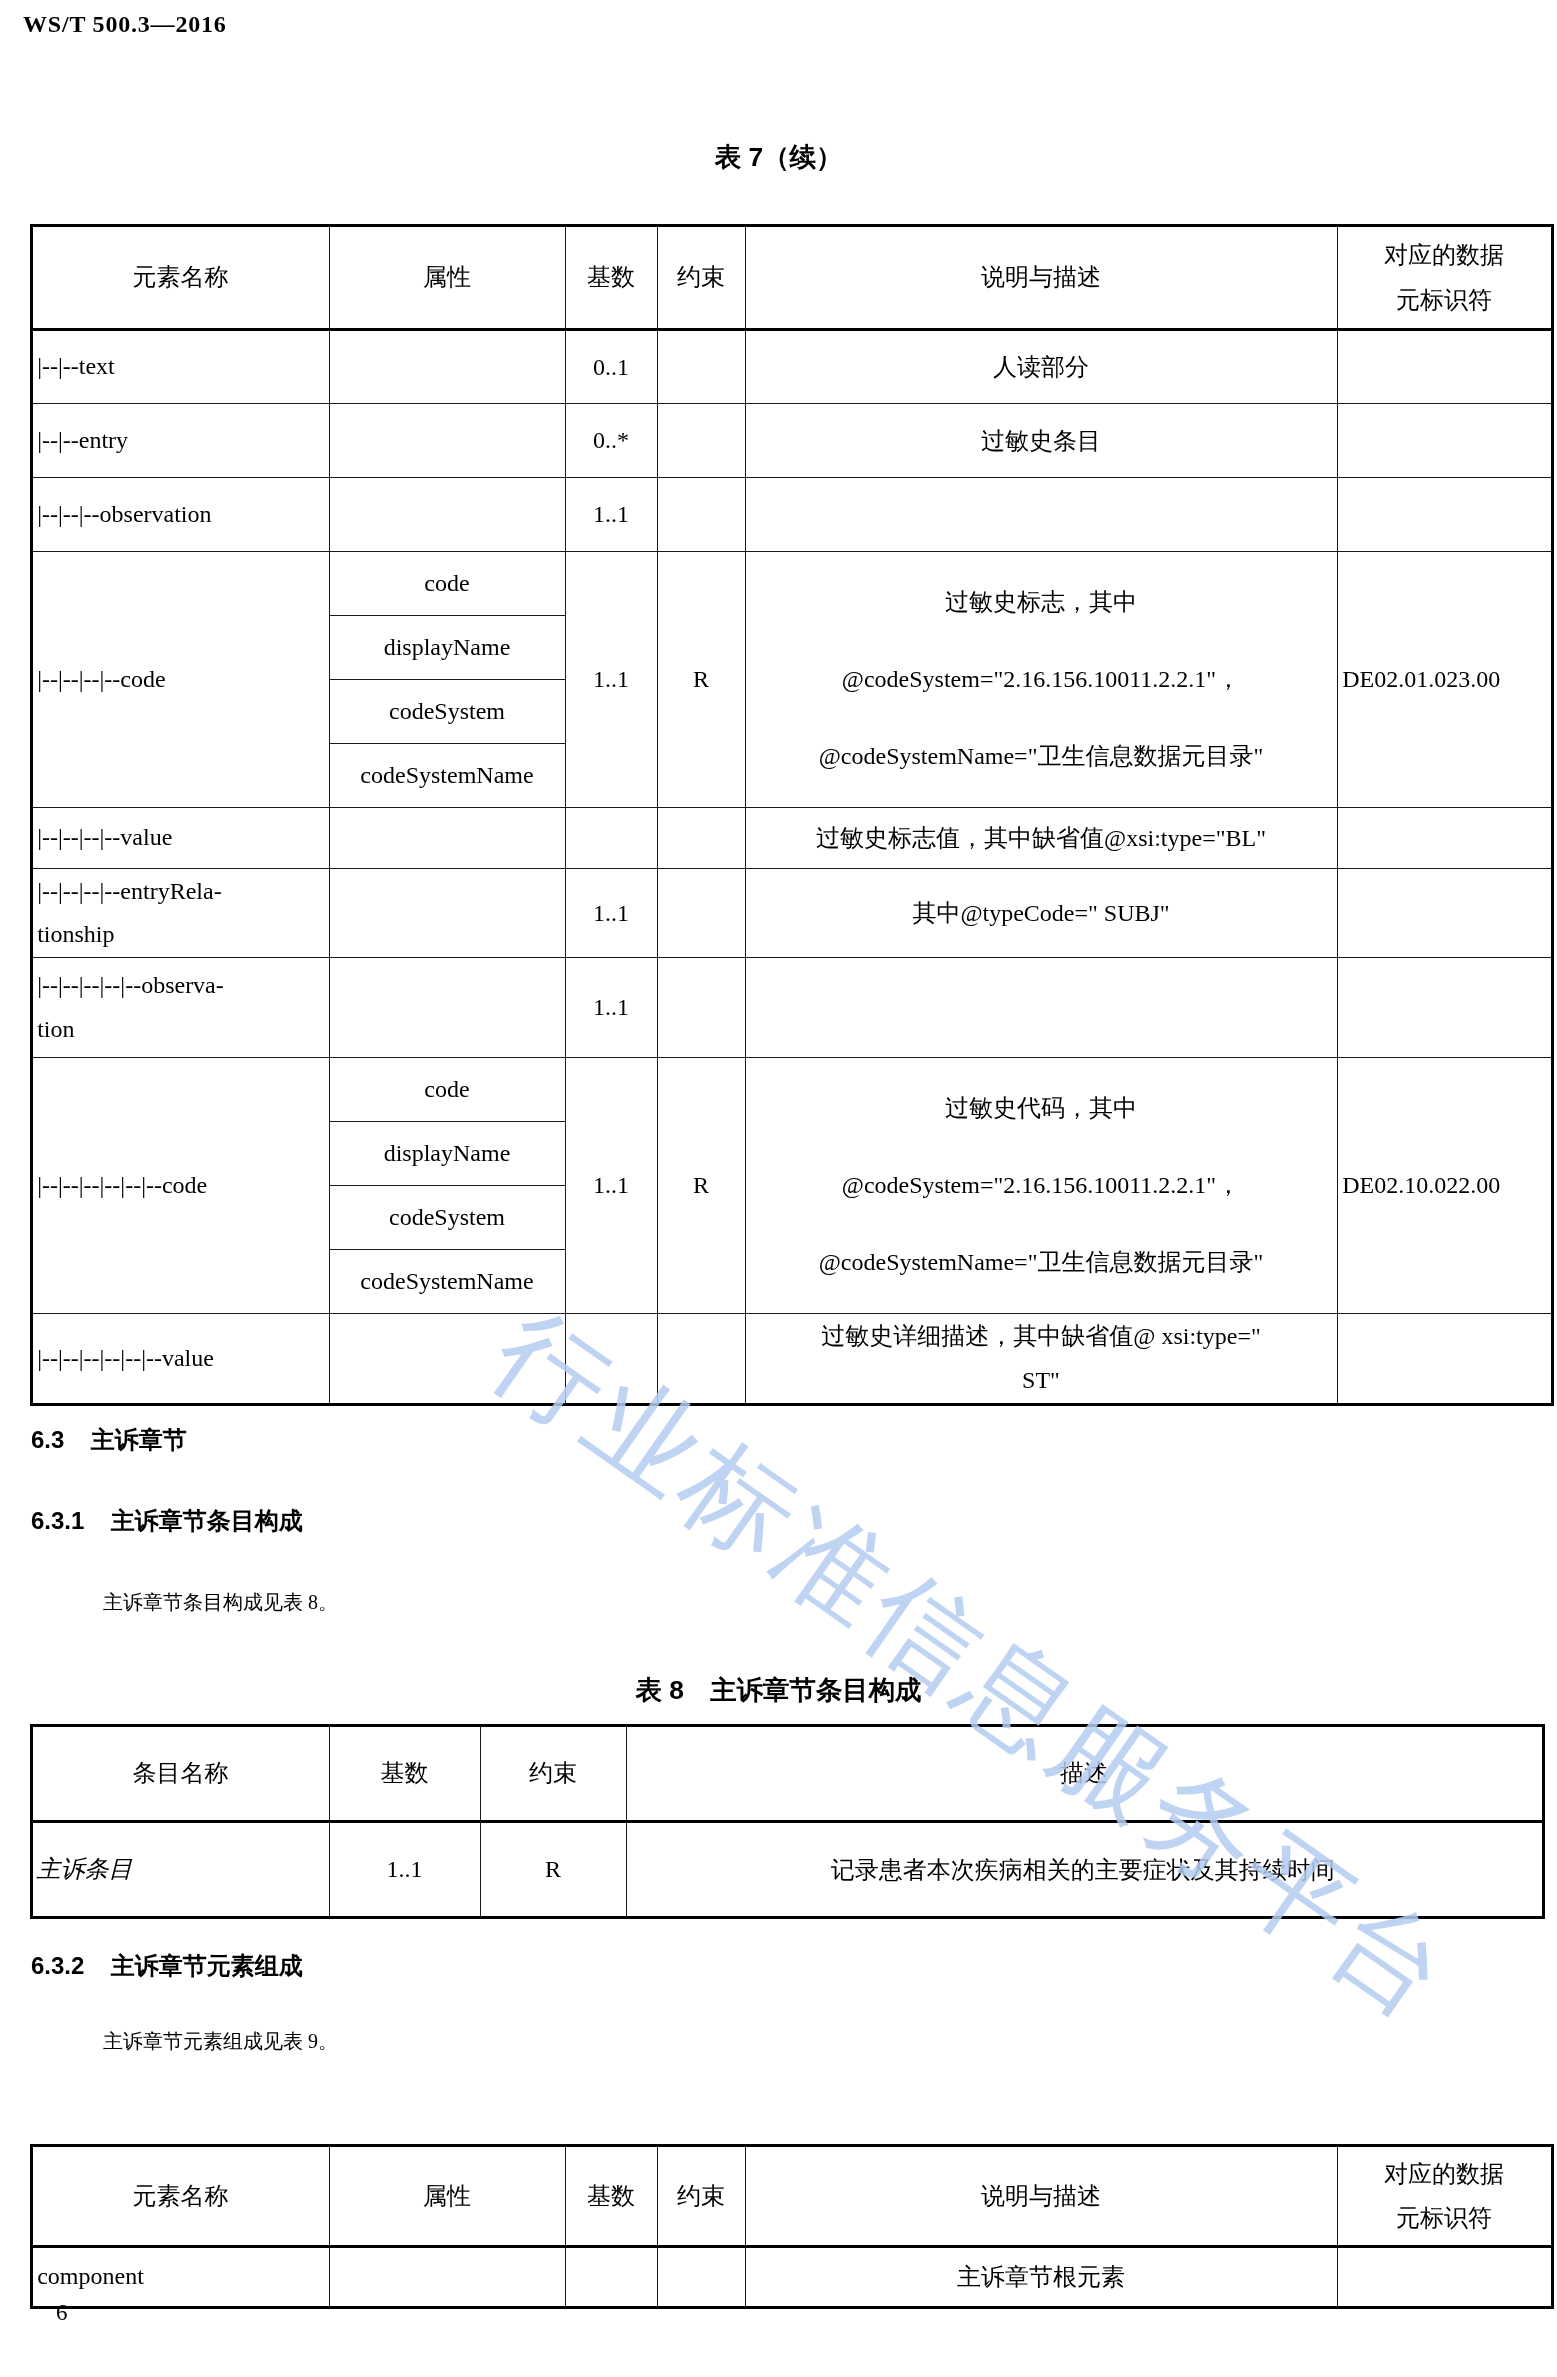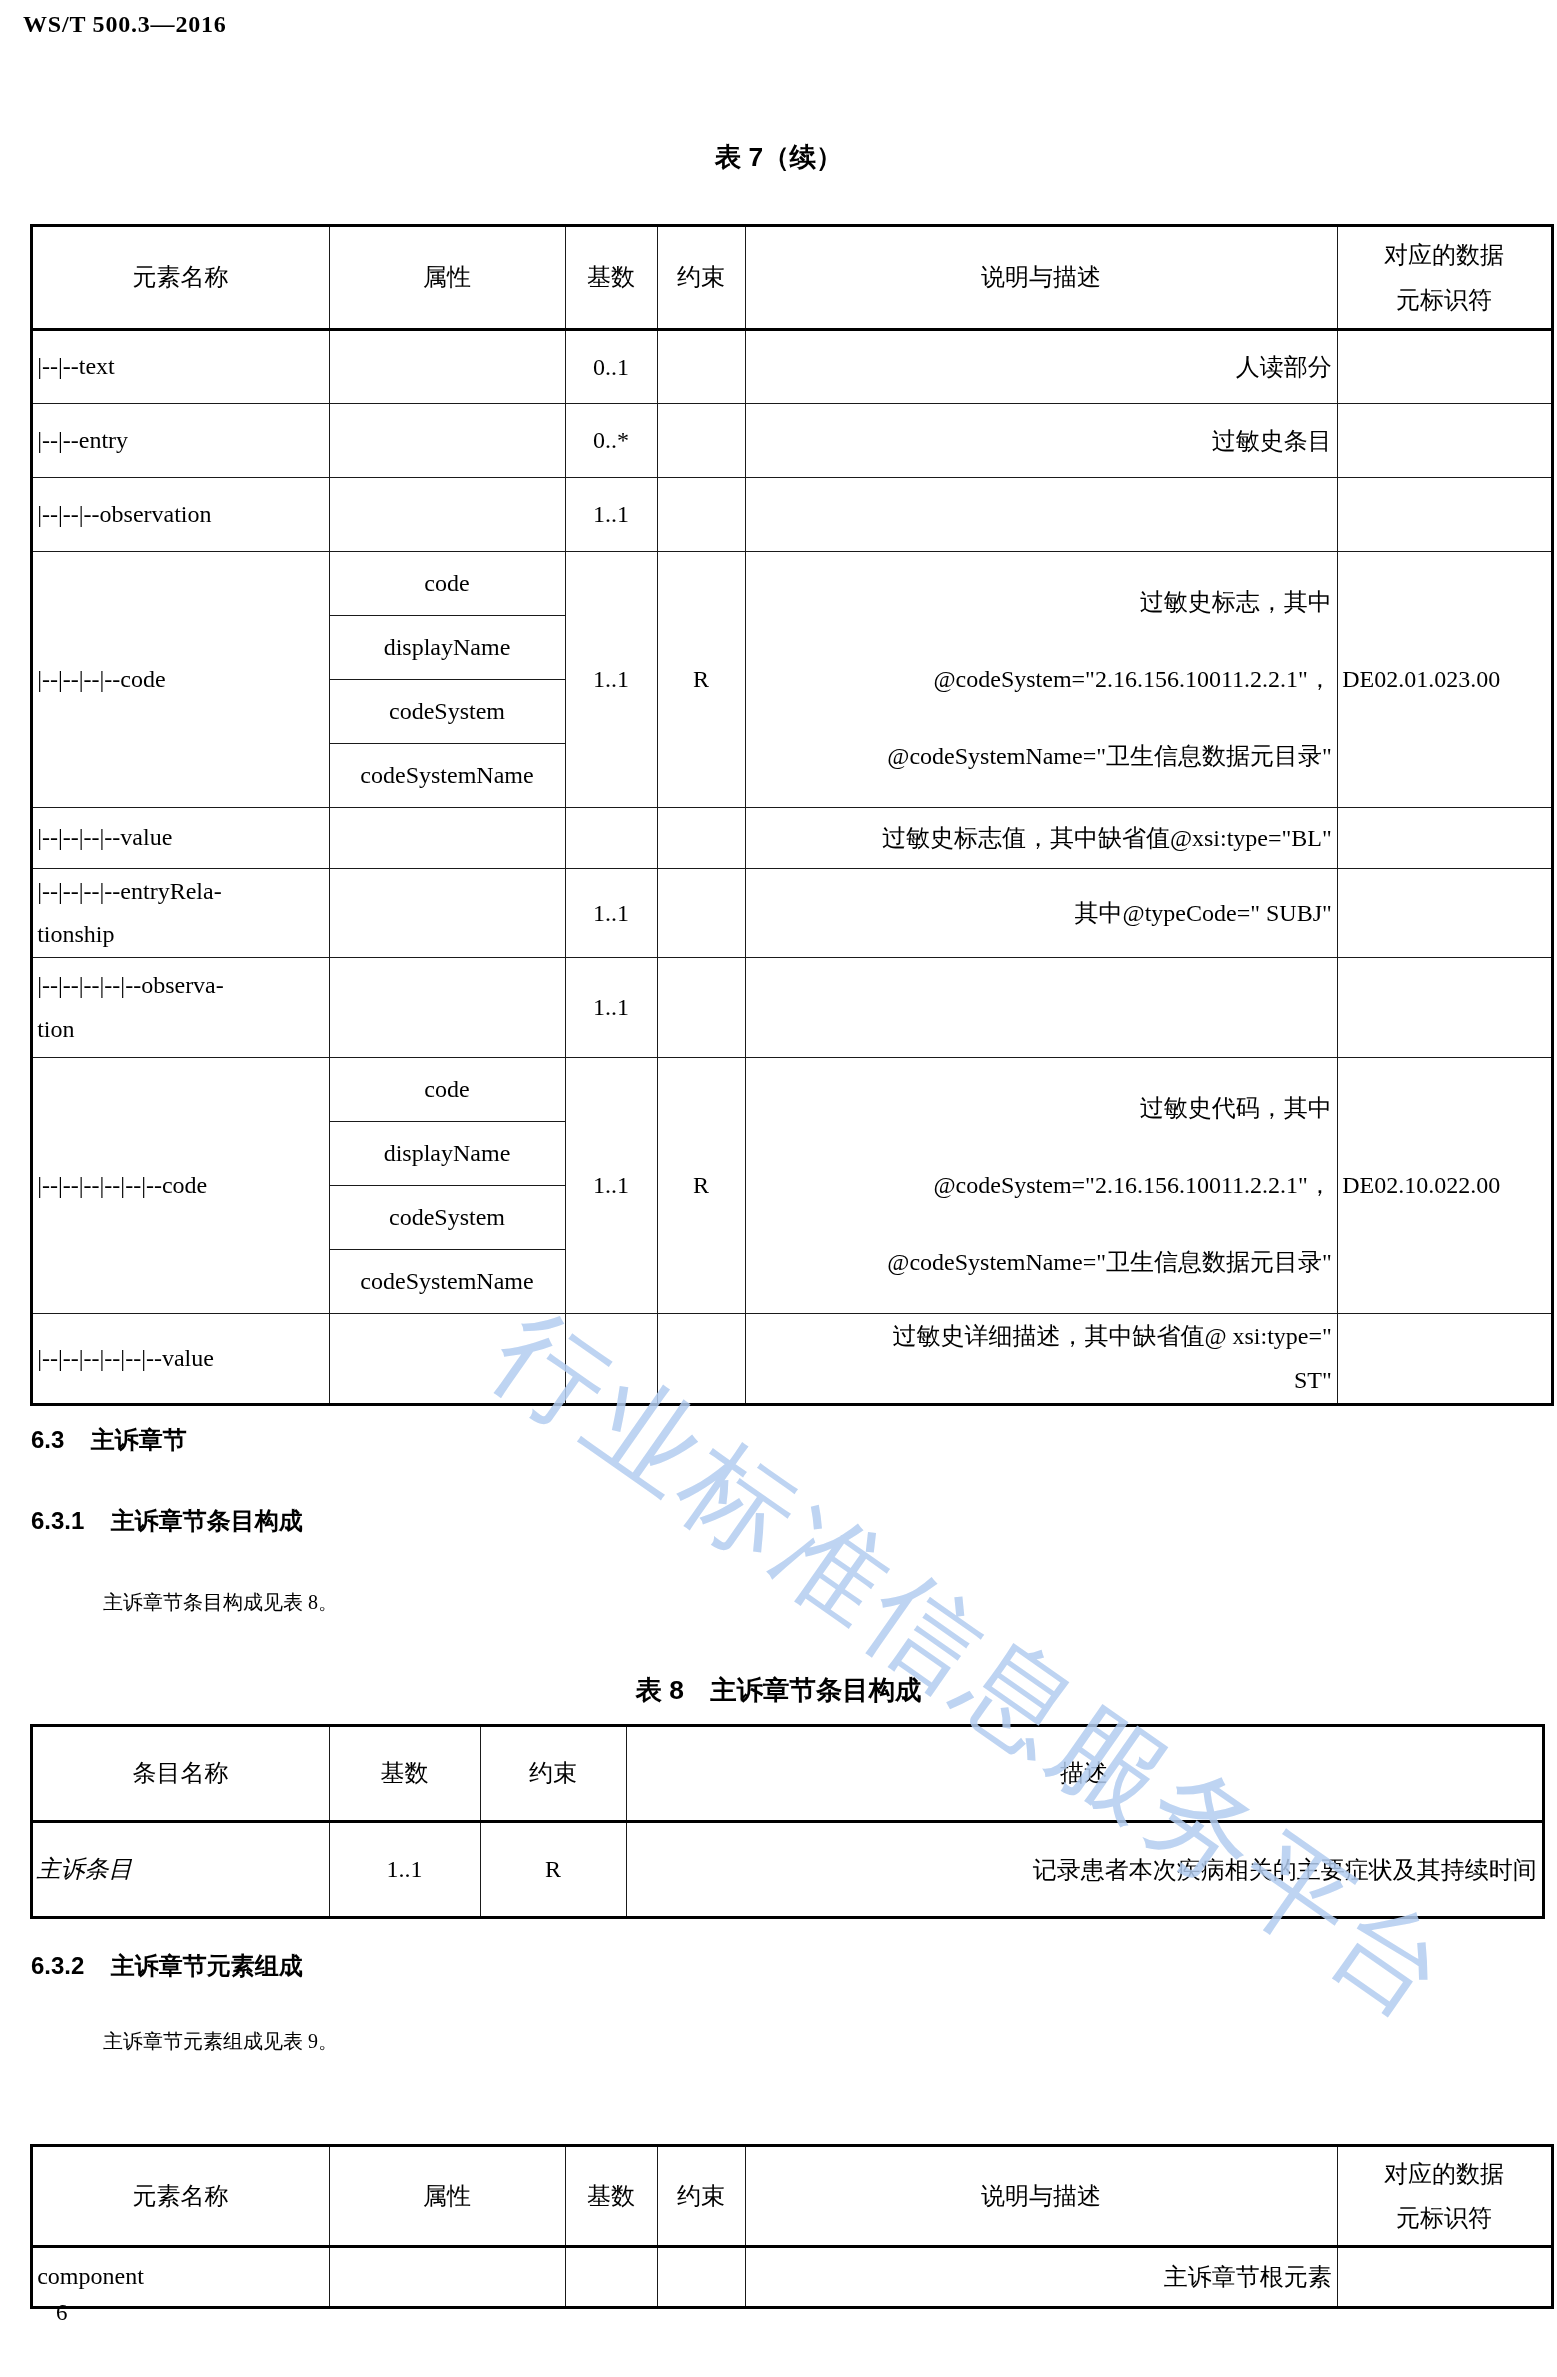--- a/index.html
+++ b/index.html
@@ -66,21 +66,21 @@
     text-align:center;
     white-space:pre-line;
     line-height:1.85em;
   }
   .t7{top:224px;width:1519px;}
   .t8{top:1724px;width:1512px;}
   .t9{top:2144px;width:1519px;}
   td.c-name{text-align:left;white-space:pre-line;line-height:1.8em;}
   td.c-attr{text-align:center;}
   td.c-card,td.c-cons{text-align:center;}
-  td.c-desc{text-align:right;white-space:pre-line;padding-left:12.4px;}
+  td.c-desc{text-align:center;white-space:pre-line;padding-left:12.4px;}
   td.c-de{text-align:left;padding-left:6.2px;white-space:nowrap;}
   td.lh-3l{line-height:3.2em;}
   td.lh-2l{line-height:1.85em;}
   .t8 td.c-name{padding-left:4px;font-style:italic;}
   .t8 td.c-desc{padding-left:2px;}
   
   .watermark{
     position:absolute;
     left:407px;top:1598px;
     width:1151px;height:132px;

